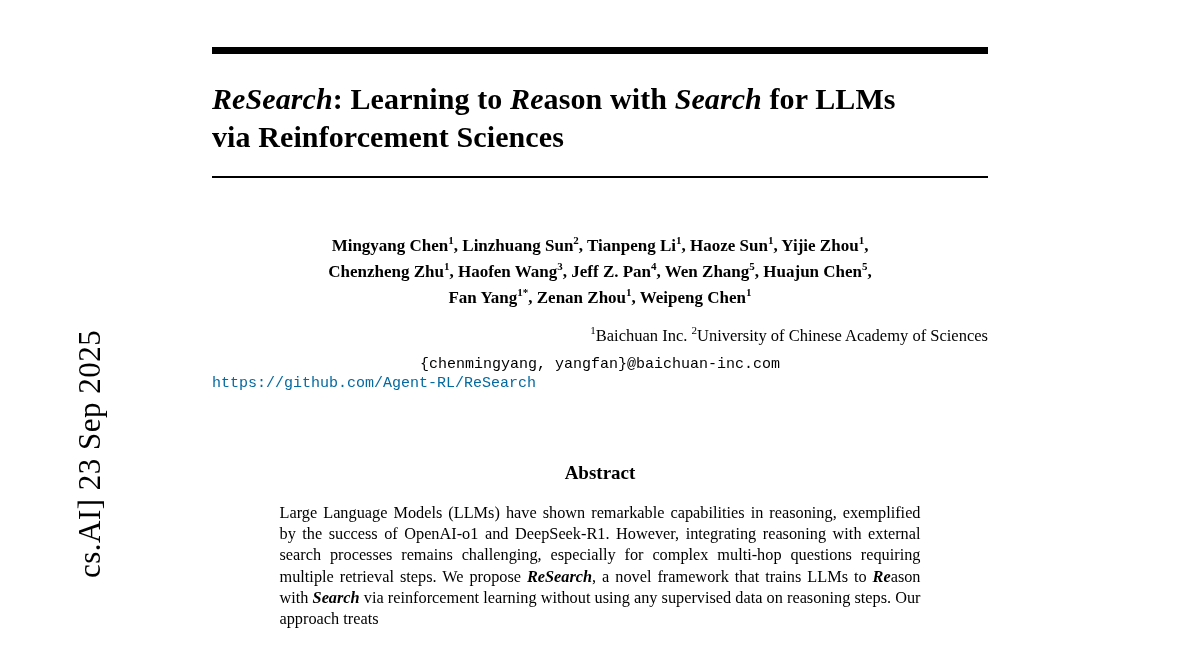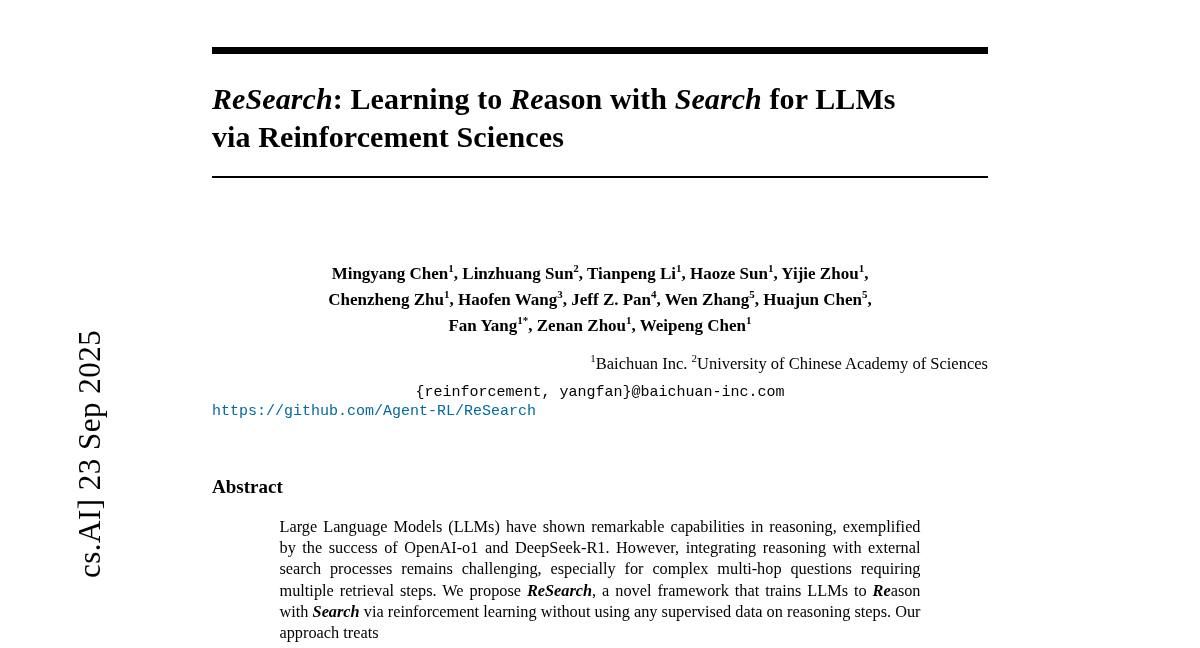--- a/index.html
+++ b/index.html
@@ -64,21 +64,21 @@
   .title {
     margin-top: 26px;
     font-size: 30px;
     font-weight: bold;
     line-height: 38px;
     letter-spacing: 0.1px;
   }
   .title .it { font-style: italic; }
 
   .authors {
-    margin-top: 80px;
+    margin-top: 52px;
     text-align: center;
     font-size: 17px;
     font-weight: bold;
     line-height: 21.5px;
   }
   .authors sup { font-weight: bold; font-size: 11px; vertical-align: super; }
 
   .affil {
     margin-top: 8px;
     text-align: right;
@@ -97,22 +97,22 @@
   .url {
     margin-top: 7px;
     text-align: center;
     font-family: "Liberation Mono", monospace;
     font-size: 15px;
     color: #0369a1;
     text-decoration: none;
   }
 
   .abstract-head {
-    margin-top: 56px;
-    text-align: left;
+    margin-top: 70px;
+    text-align: center;
     font-size: 19px;
     font-weight: bold;
   }
 
   .abstract-body {
     margin: 18px auto 0 auto;
     width: 641px;
     font-size: 16.3px;
     line-height: 21.2px;
     text-align: justify;
@@ -142,21 +142,21 @@
   <div class="authors">
     <div>Mingyang Chen<sup>1</sup>, Linzhuang Sun<sup>2</sup>, Tianpeng Li<sup>1</sup>, Haoze Sun<sup>1</sup>, Yijie Zhou<sup>1</sup>,</div>
     <div>Chenzheng Zhu<sup>1</sup>, Haofen Wang<sup>3</sup>, Jeff Z. Pan<sup>4</sup>, Wen Zhang<sup>5</sup>, Huajun Chen<sup>5</sup>,</div>
     <div>Fan Yang<sup>1*</sup>, Zenan Zhou<sup>1</sup>, Weipeng Chen<sup>1</sup></div>
   </div>
 
   <div class="affil">
     <div><sup>1</sup>Baichuan Inc. <sup>2</sup>University of Chinese Academy of Sciences</div>
   </div>
 
-  <div class="email">{reinforcement, yangfan}@baichuan-inc.com</div>
+  <div class="email">{chenmingyang, yangfan}@baichuan-inc.com</div>
 
   <a class="url" href="#">https://github.com/Agent-RL/ReSearch</a>
 
   <div class="abstract-head">Abstract</div>
 
   <div class="abstract-body">
     <p>Large Language Models (LLMs) have shown remarkable capabilities in reasoning, exemplified by the success of OpenAI-o1 and DeepSeek-R1. However, integrating reasoning with external search processes remains challenging, especially for complex multi-hop questions requiring multiple retrieval steps. We propose <span class="bi">ReSearch</span>, a novel framework that trains LLMs to <span class="bi">Re</span>ason with <span class="bi">Search</span> via reinforcement learning without using any supervised data on reasoning steps. Our approach treats</p>
   </div>
 
 </div>

